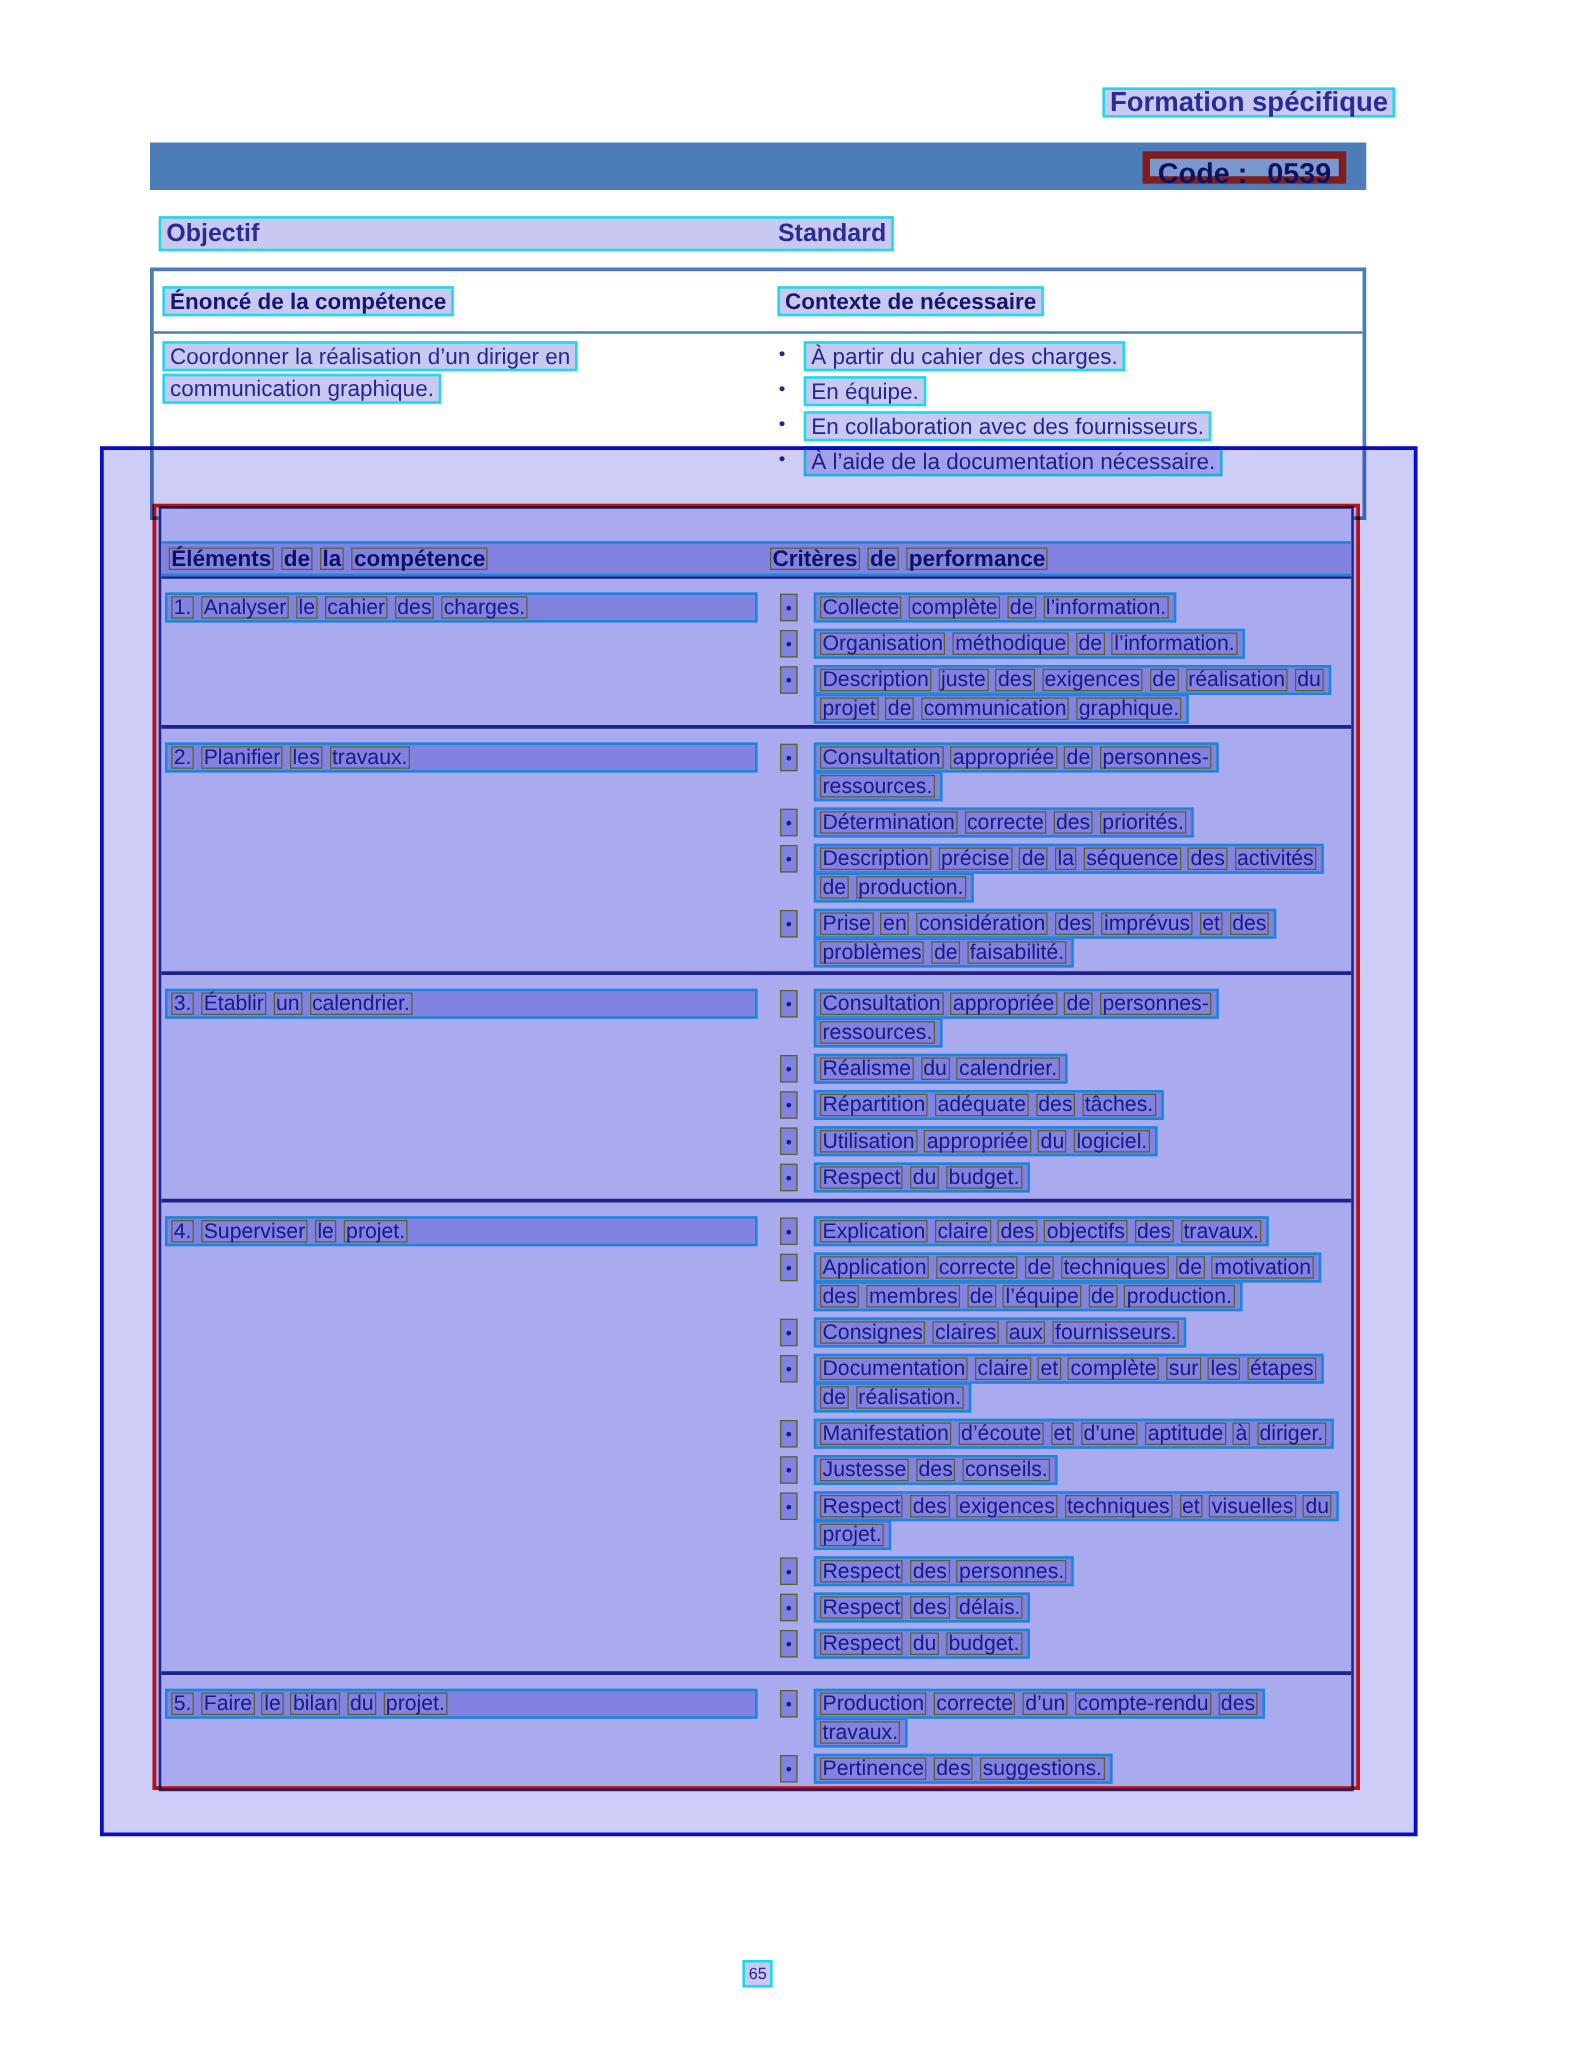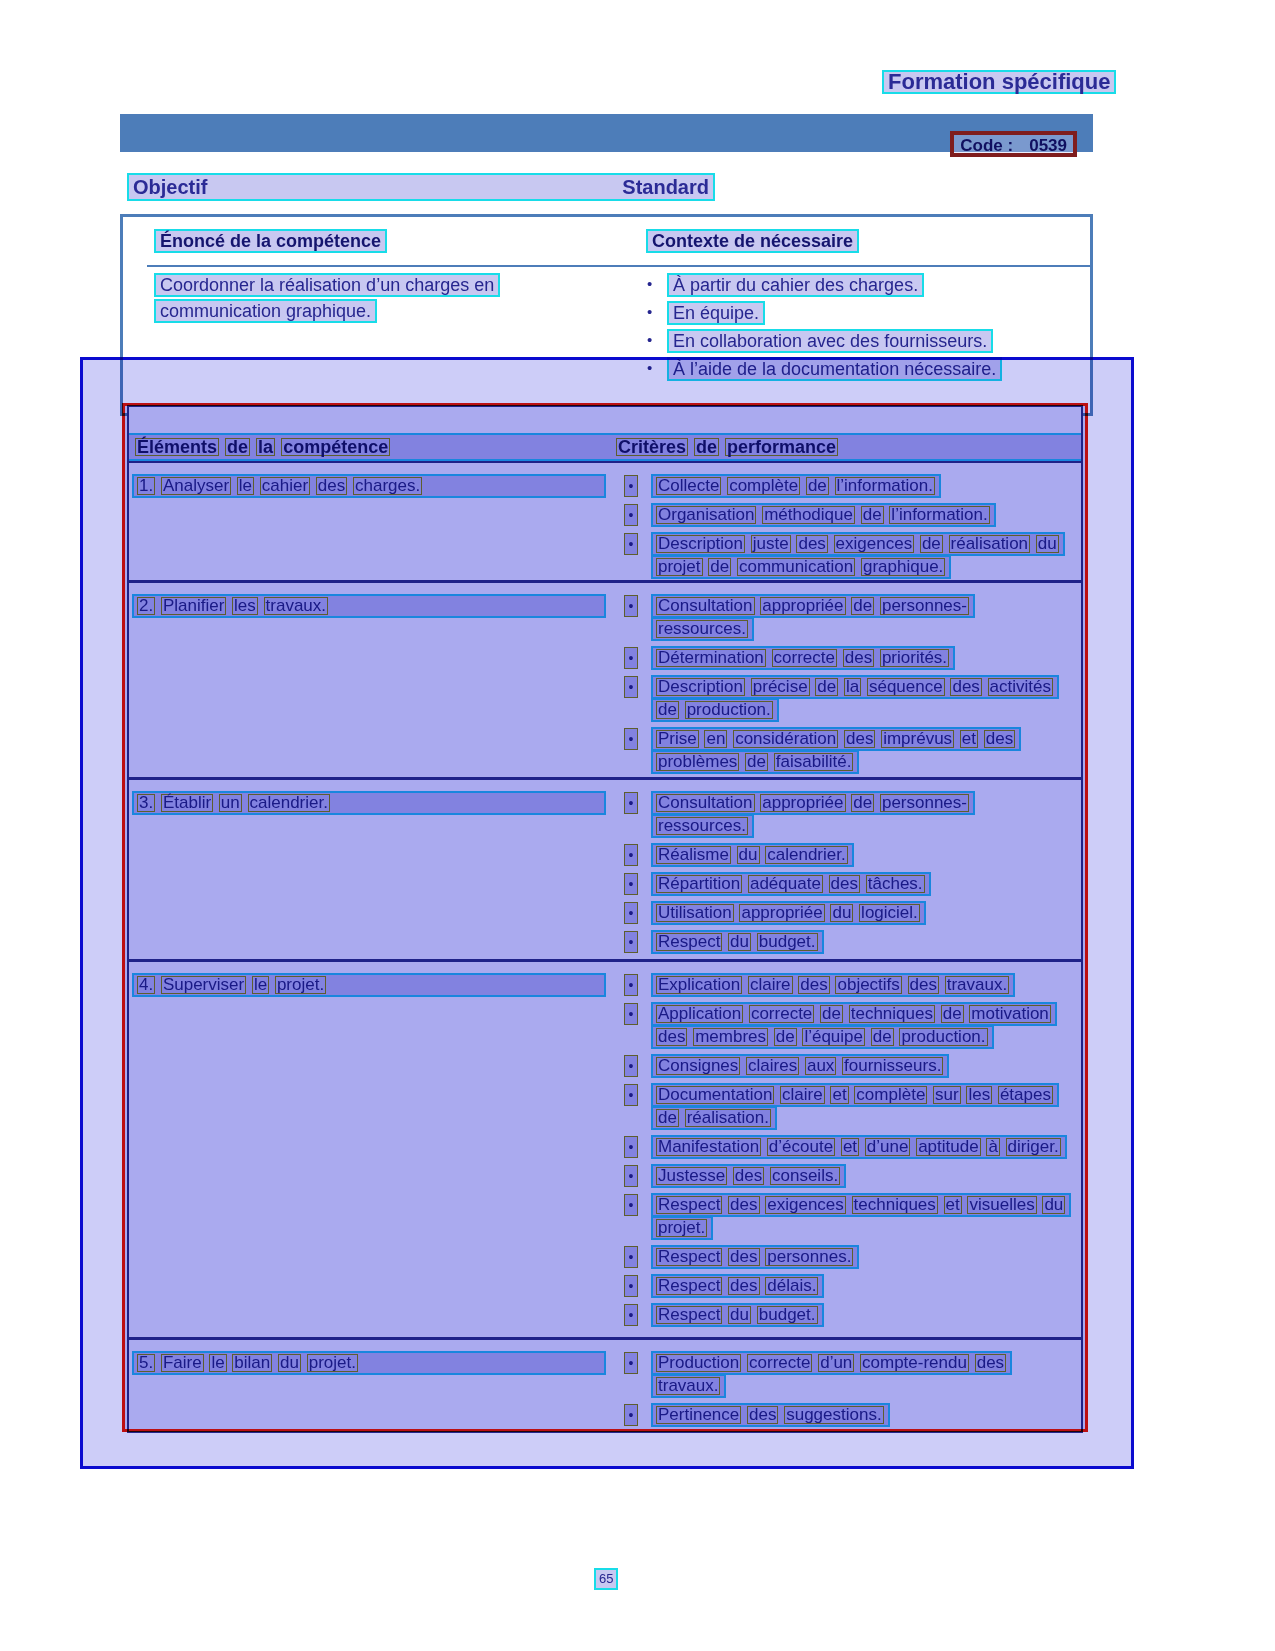--- a/index.html
+++ b/index.html
@@ -45,43 +45,42 @@
   }
   
   .formation{position:absolute;left:882px;top:70px;}
   .formation .hl{font-weight:bold;font-size:22px;color:#2b2b96;}
   
   .bluebar{
     position:absolute;left:120px;top:114px;width:973px;height:38px;
     background:#4d7db9;
   }
   .codebox{
-    position:absolute;right:16px;top:17px;
+    position:absolute;right:16px;top:7px;
     background:rgba(205,205,246,0.35);
-    border:4px solid #7f1d1d;
+    border:6px solid #7f1d1d;
     height:26px;line-height:22px;
     padding:0 6px;box-sizing:border-box;
-    font-size:17px;font-weight:bold;color:#101060;
+    font-size:23px;font-weight:bold;color:#101060;
     white-space:nowrap;
   }
   .codebox .cv{margin-left:16px;}
   
   .objline{
     position:absolute;left:127px;top:173px;width:588px;height:28px;
     background:#c8c8f1;border:2px solid #18dce8;box-sizing:border-box;
     display:flex;justify-content:space-between;align-items:center;
     padding:0 4px;
     font-size:20px;font-weight:bold;color:#2b2b96;
   }
   
   .table1{
     position:absolute;left:120px;top:214px;width:973px;height:202px;
     border:3px solid #4d7db9;box-sizing:border-box;
     background:#ffffff;
-    padding-left:24px;
   }
   .t1header{
     height:50px;border-bottom:2px solid #4d7db9;box-sizing:border-box;
     display:grid;grid-template-columns:492px 1fr;
     padding-top:12px;
   }
   .t1header .hl{margin-left:7px;}
   .t1body{display:grid;grid-template-columns:492px 1fr;padding-top:6px;}
   .stline{margin:0 0 2px 7px;}
   .citem{position:relative;padding-left:28px;margin-bottom:4px;height:24px;}
@@ -152,21 +151,21 @@
     <span>Standard</span>
   </div>
 
   <div class="table1">
     <div class="t1header">
       <div><span class="hl bold">Énoncé de la compétence</span></div>
       <div><span class="hl bold">Contexte de nécessaire</span></div>
     </div>
     <div class="t1body">
       <div>
-        <div class="stline"><span class="hl">Coordonner la réalisation d’un charges en</span></div>
+        <div class="stline"><span class="hl">Coordonner la réalisation d’un diriger en</span></div>
         <div class="stline"><span class="hl">communication graphique.</span></div>
       </div>
       <div>
         <div class="citem"><span class="b1">•</span><span class="hl">À partir du cahier des charges.</span></div>
         <div class="citem"><span class="b1">•</span><span class="hl">En équipe.</span></div>
         <div class="citem"><span class="b1">•</span><span class="hl">En collaboration avec des fournisseurs.</span></div>
         <div class="citem"><span class="b1">•</span><span class="hl">À l’aide de la documentation nécessaire.</span></div>
       </div>
     </div>
   </div>

